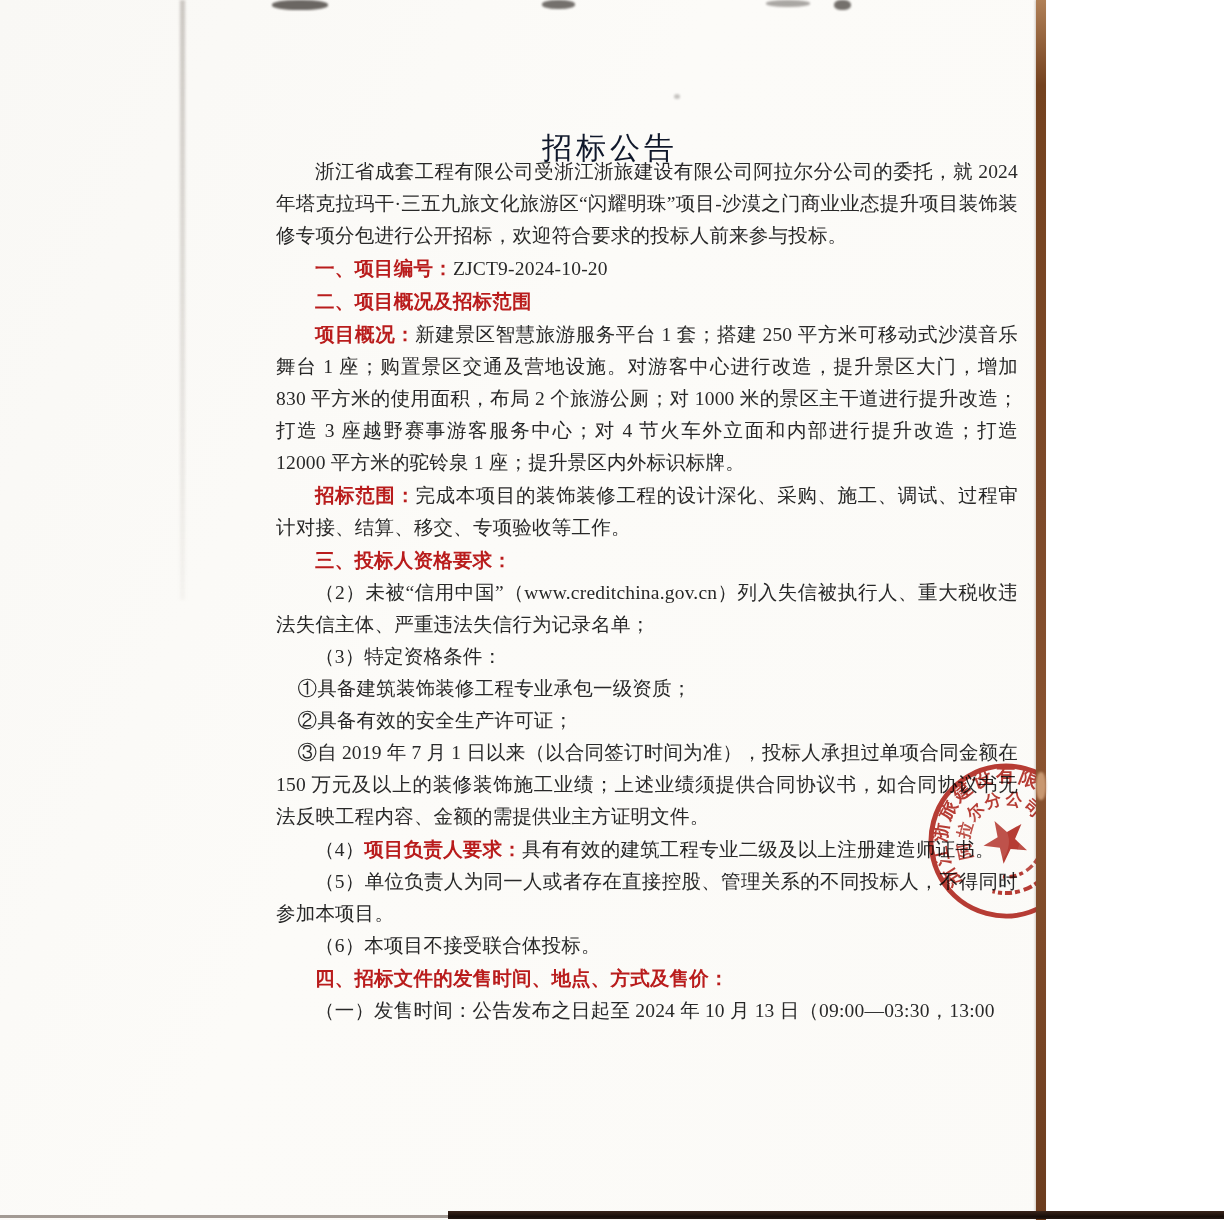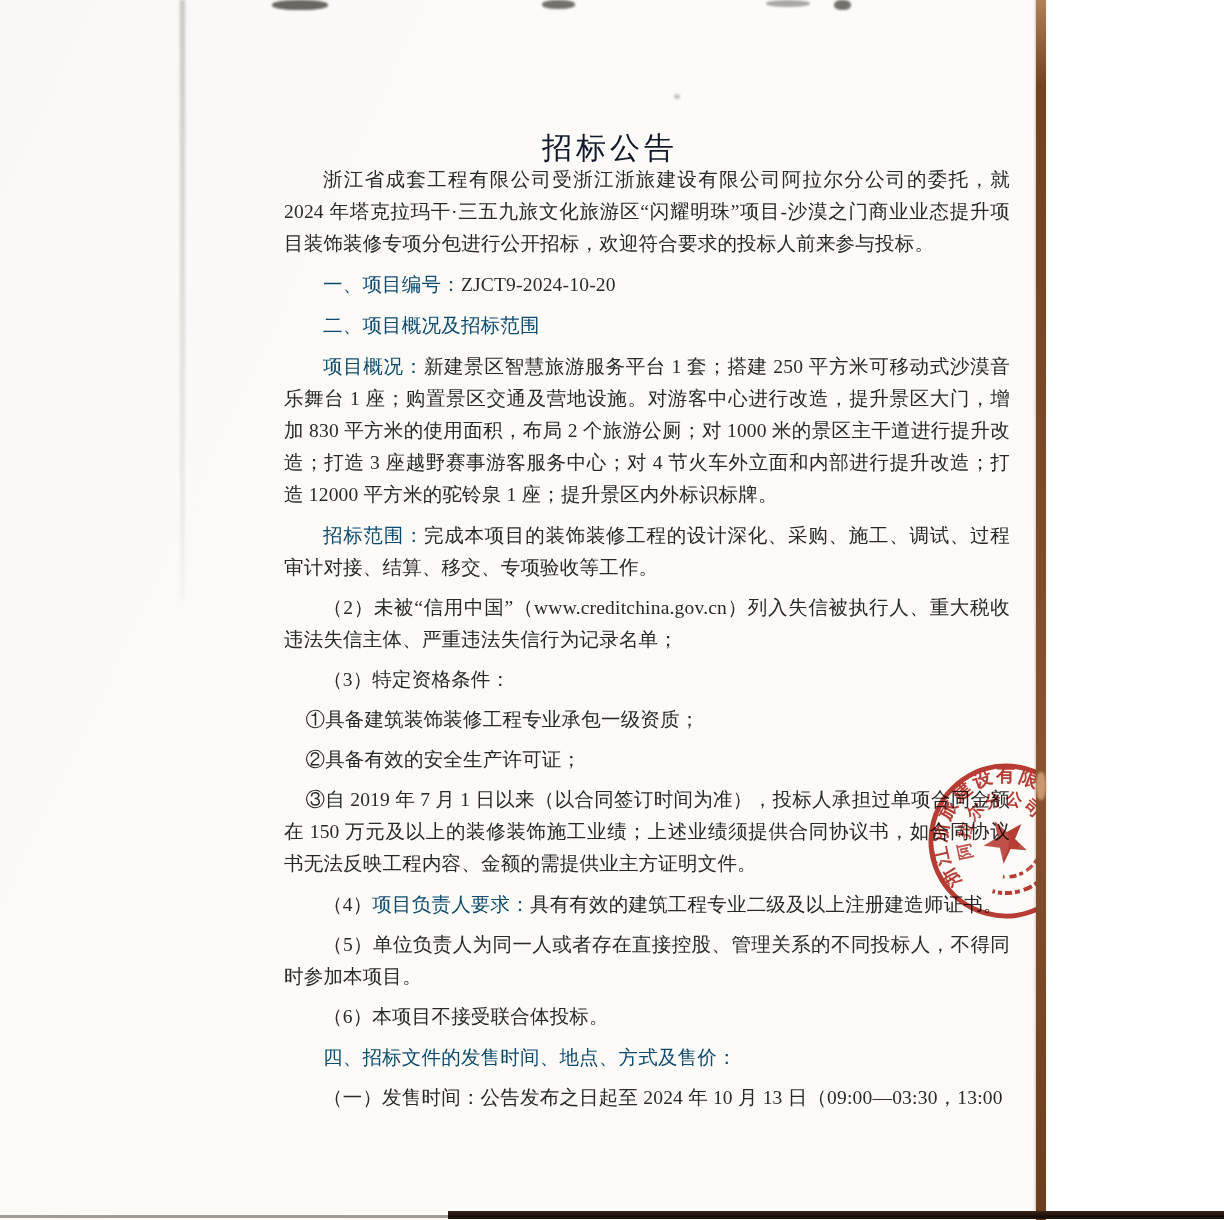--- a/index.html
+++ b/index.html
@@ -46,25 +46,25 @@
   .doc-title{
     position:absolute;left:240px;top:108px;width:740px;
     text-align:center;font-size:30px;font-weight:normal;letter-spacing:4px;
     font-family:"Liberation Sans","DejaVu Sans",sans-serif;color:#0f172a;
   }
   .doc-body{
     position:absolute;left:276px;top:156px;width:742px;
     font-size:19.5px;line-height:32px;color:#282828;
     text-align:justify;letter-spacing:.2px;
   }
-  .doc-body p{margin:8px;padding:0;}
+  .doc-body p{margin:0;padding:0;}
   .doc-body p.ind2{text-indent:2em;}
   .doc-body p.ind1{text-indent:1.1em;}
   .doc-body .lbl{
-    font-weight:normal;color:#0c4a6e;
+    font-weight:bold;color:#b91c1c;
     font-family:"Liberation Sans","DejaVu Sans",sans-serif;
   }
   
   .seal{
     position:absolute;left:916px;top:751px;width:180px;height:180px;
     mix-blend-mode:multiply;opacity:.95;
   }
 </style>
 </head>
 <body>
@@ -78,20 +78,21 @@
 <div class="smudge" style="left:834px;top:0;width:17px;height:10px;opacity:.75"></div>
 <div class="smudge" style="left:674px;top:94px;width:6px;height:5px;opacity:.3;border-radius:50%"></div>
 
 <h1 class="doc-title">招标公告</h1>
 <div class="doc-body">
     <p class="ind2"><span>浙江省成套工程有限公司受浙江浙旅建设有限公司阿拉尔分公司的委托，就 2024 年塔克拉玛干·三五九旅文化旅游区“闪耀明珠”项目-沙漠之门商业业态提升项目装饰装修专项分包进行公开招标，欢迎符合要求的投标人前来参与投标。</span></p>
     <p class="ind2"><span class="lbl">一、项目编号：</span><span>ZJCT9-2024-10-20</span></p>
     <p class="ind2"><span class="lbl">二、项目概况及招标范围</span></p>
     <p class="ind2"><span class="lbl">项目概况：</span><span>新建景区智慧旅游服务平台 1 套；搭建 250 平方米可移动式沙漠音乐舞台 1 座；购置景区交通及营地设施。对游客中心进行改造，提升景区大门，增加 830 平方米的使用面积，布局 2 个旅游公厕；对 1000 米的景区主干道进行提升改造；打造 3 座越野赛事游客服务中心；对 4 节火车外立面和内部进行提升改造；打造 12000 平方米的驼铃泉 1 座；提升景区内外标识标牌。</span></p>
     <p class="ind2"><span class="lbl">招标范围：</span><span>完成本项目的装饰装修工程的设计深化、采购、施工、调试、过程审计对接、结算、移交、专项验收等工作。</span></p>
+    <p class="ind2"><span class="lbl">三、投标人资格要求：</span></p>
     <p class="ind2"><span>（2）未被“信用中国”（www.creditchina.gov.cn）列入失信被执行人、重大税收违法失信主体、严重违法失信行为记录名单；</span></p>
     <p class="ind2"><span>（3）特定资格条件：</span></p>
     <p class="ind1"><span>①具备建筑装饰装修工程专业承包一级资质；</span></p>
     <p class="ind1"><span>②具备有效的安全生产许可证；</span></p>
     <p class="ind1"><span>③自 2019 年 7 月 1 日以来（以合同签订时间为准），投标人承担过单项合同金额在 150 万元及以上的装修装饰施工业绩；上述业绩须提供合同协议书，如合同协议书无法反映工程内容、金额的需提供业主方证明文件。</span></p>
     <p class="ind2"><span>（4）</span><span class="lbl">项目负责人要求：</span><span>具有有效的建筑工程专业二级及以上注册建造师证书。</span></p>
     <p class="ind2"><span>（5）单位负责人为同一人或者存在直接控股、管理关系的不同投标人，不得同时参加本项目。</span></p>
     <p class="ind2"><span>（6）本项目不接受联合体投标。</span></p>
     <p class="ind2"><span class="lbl">四、招标文件的发售时间、地点、方式及售价：</span></p>
     <p class="ind2"><span>（一）发售时间：公告发布之日起至 2024 年 10 月 13 日（09:00—03:30，13:00</span></p>

